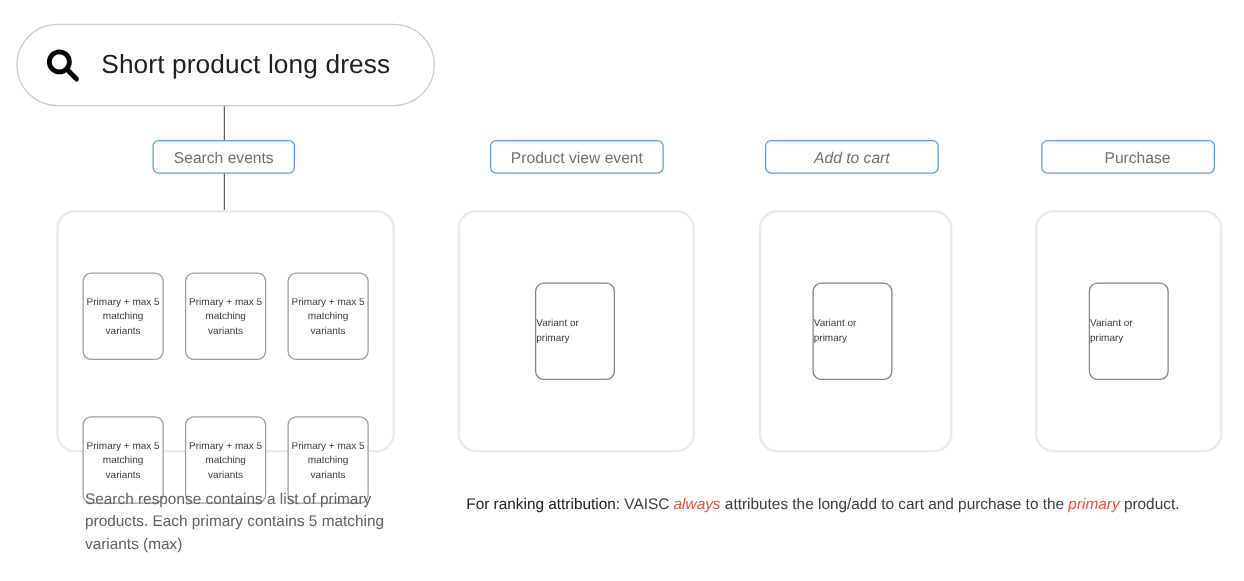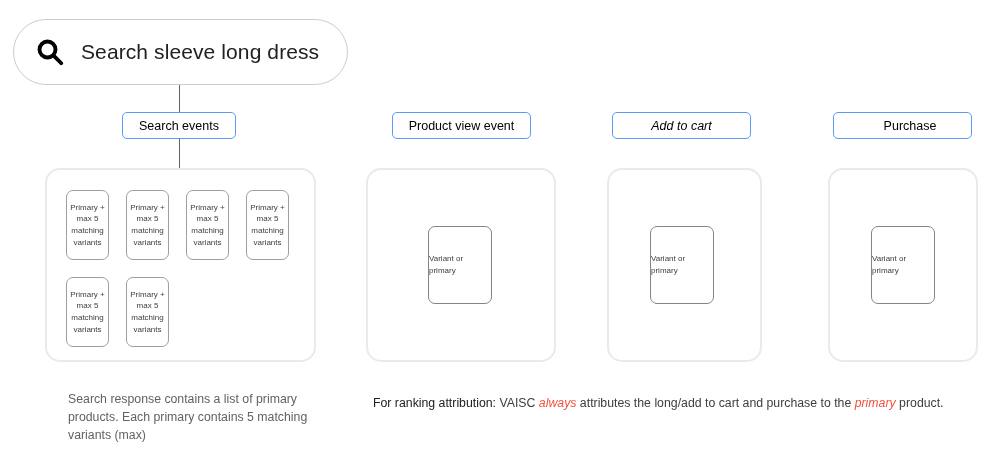--- a/index.html
+++ b/index.html
@@ -59,21 +59,21 @@
     position: absolute;
     box-sizing: border-box;
     height: 27px;
     border: 1.4px solid #5b9bf8;
     border-radius: 5px;
     background: #ffffff;
     display: flex;
     align-items: center;
     justify-content: center;
     font-size: 12.5px;
-    color: #000000;
+    color: #737373;
     white-space: nowrap;
   }
   .pill-search   { left: 122px; top: 112px; width: 114px; }
   .pill-view     { left: 392px; top: 112px; width: 139px; }
   .pill-cart     { left: 612px; top: 112px; width: 139px; font-style: italic; }
   .pill-purchase { left: 833px; top: 112px; width: 139px; padding-left: 15px; }
 
   
   .panel {
     position: absolute;
@@ -92,33 +92,34 @@
     position: absolute;
     left: 66px;
     top: 190px;
     width: 229px;
     display: flex;
     flex-wrap: wrap;
     gap: 17px 17px;
   }
   .mini-card {
     box-sizing: border-box;
-    width: 43px;
+    width: 65px;
     height: 70px;
     border: 1.2px solid #9aa0a6;
     border-radius: 7px;
     background: #ffffff;
     display: flex;
     align-items: center;
     justify-content: center;
     text-align: center;
     font-size: 8px;
     line-height: 1.45;
     color: #3c4043;
     padding: 2px;
+    margin-top: 28px;
   }
 
   
   .single-card {
     position: absolute;
     box-sizing: border-box;
     width: 64px;
     height: 78px;
     border: 1.2px solid #80868b;
     border-radius: 7px;
@@ -159,21 +160,21 @@
   .hl { color: #f0503c; font-style: italic; }
 </style>
 </head>
 <body>
 
 <div class="search-bar">
   <svg class="search-icon" viewBox="0 0 24 24">
     <circle cx="10" cy="10" r="6.4" fill="none" stroke="#000000" stroke-width="3.1"></circle>
     <line x1="14.9" y1="14.9" x2="21" y2="21" stroke="#000000" stroke-width="3.1" stroke-linecap="round"></line>
   </svg>
-  <span class="search-text">Search sleeve long dress</span>
+  <span class="search-text">Short product long dress</span>
 </div>
 
 <div class="connector conn-top"></div>
 <div class="connector conn-bot"></div>
 
 <div class="pill pill-search">Search events</div>
 <div class="pill pill-view">Product view event</div>
 <div class="pill pill-cart">Add to cart</div>
 <div class="pill pill-purchase">Purchase</div>
 

